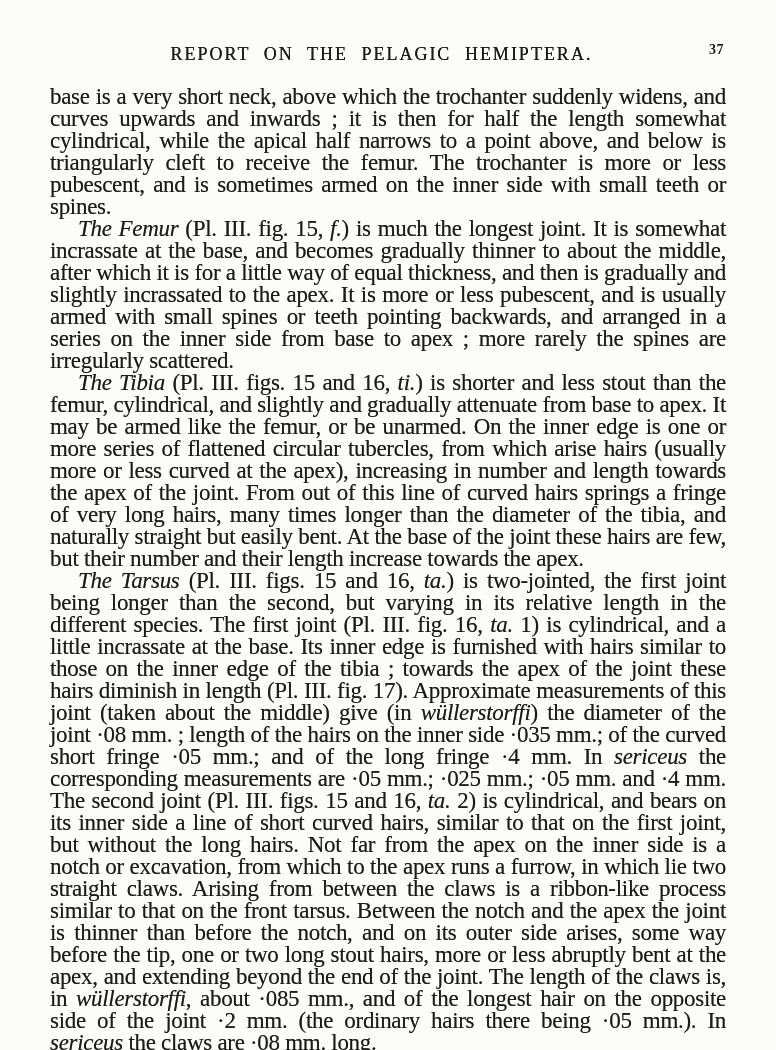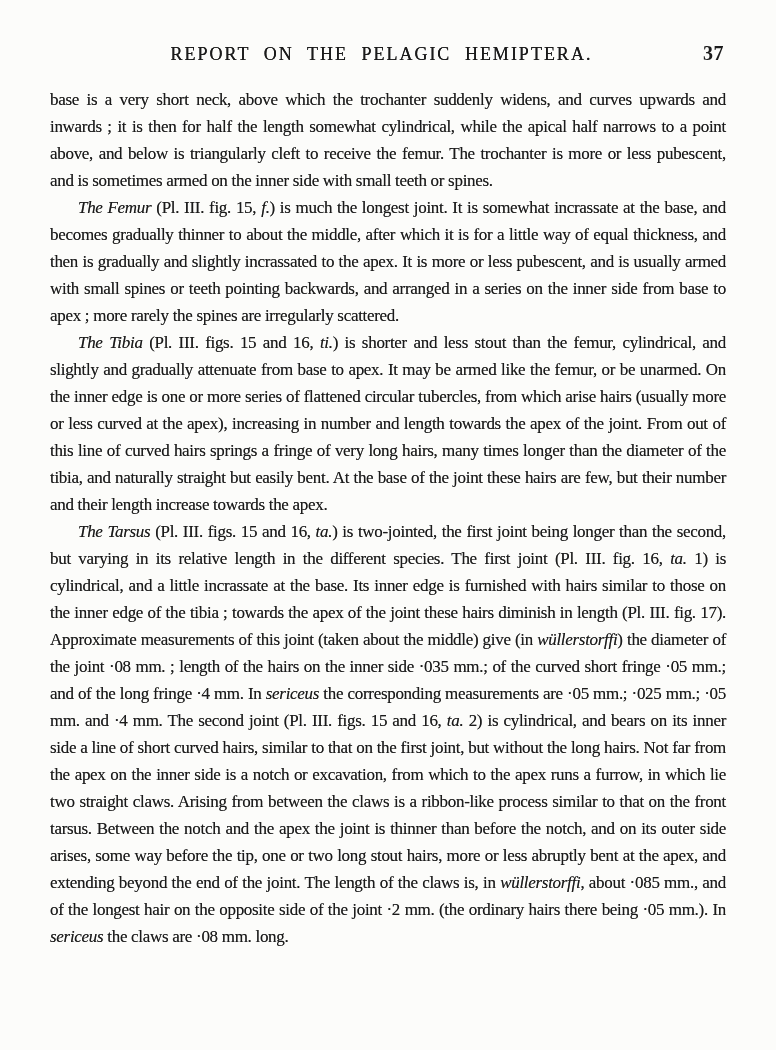--- a/index.html
+++ b/index.html
@@ -32,34 +32,34 @@
     font-size: 18px;
     letter-spacing: 2px;
     word-spacing: 7px;
     white-space: nowrap;
     text-shadow: 0 0 0.5px currentColor;
   }
   .page-number {
     position: absolute;
     right: 2px;
     top: -2px;
-    font-size: 20px;
+    font-size: 14px;
     font-weight: bold;
     letter-spacing: 0.5px;
   }
   
   .page-body {
     position: absolute;
     top: 86px;
     left: 50px;
     width: 676px;
   }
   .para {
-    font-size: 17px;
-    line-height: 27px;
+    font-size: 23px;
+    line-height: 22px;
     letter-spacing: -0.3px;
     text-align: justify;
     text-shadow: 0 0 0.4px rgba(20,20,20,0.6);
   }
   .para.indent { text-indent: 28px; }
   .para em { font-style: italic; margin-top: 28px; }
 </style>
 </head>
 <body>
 

